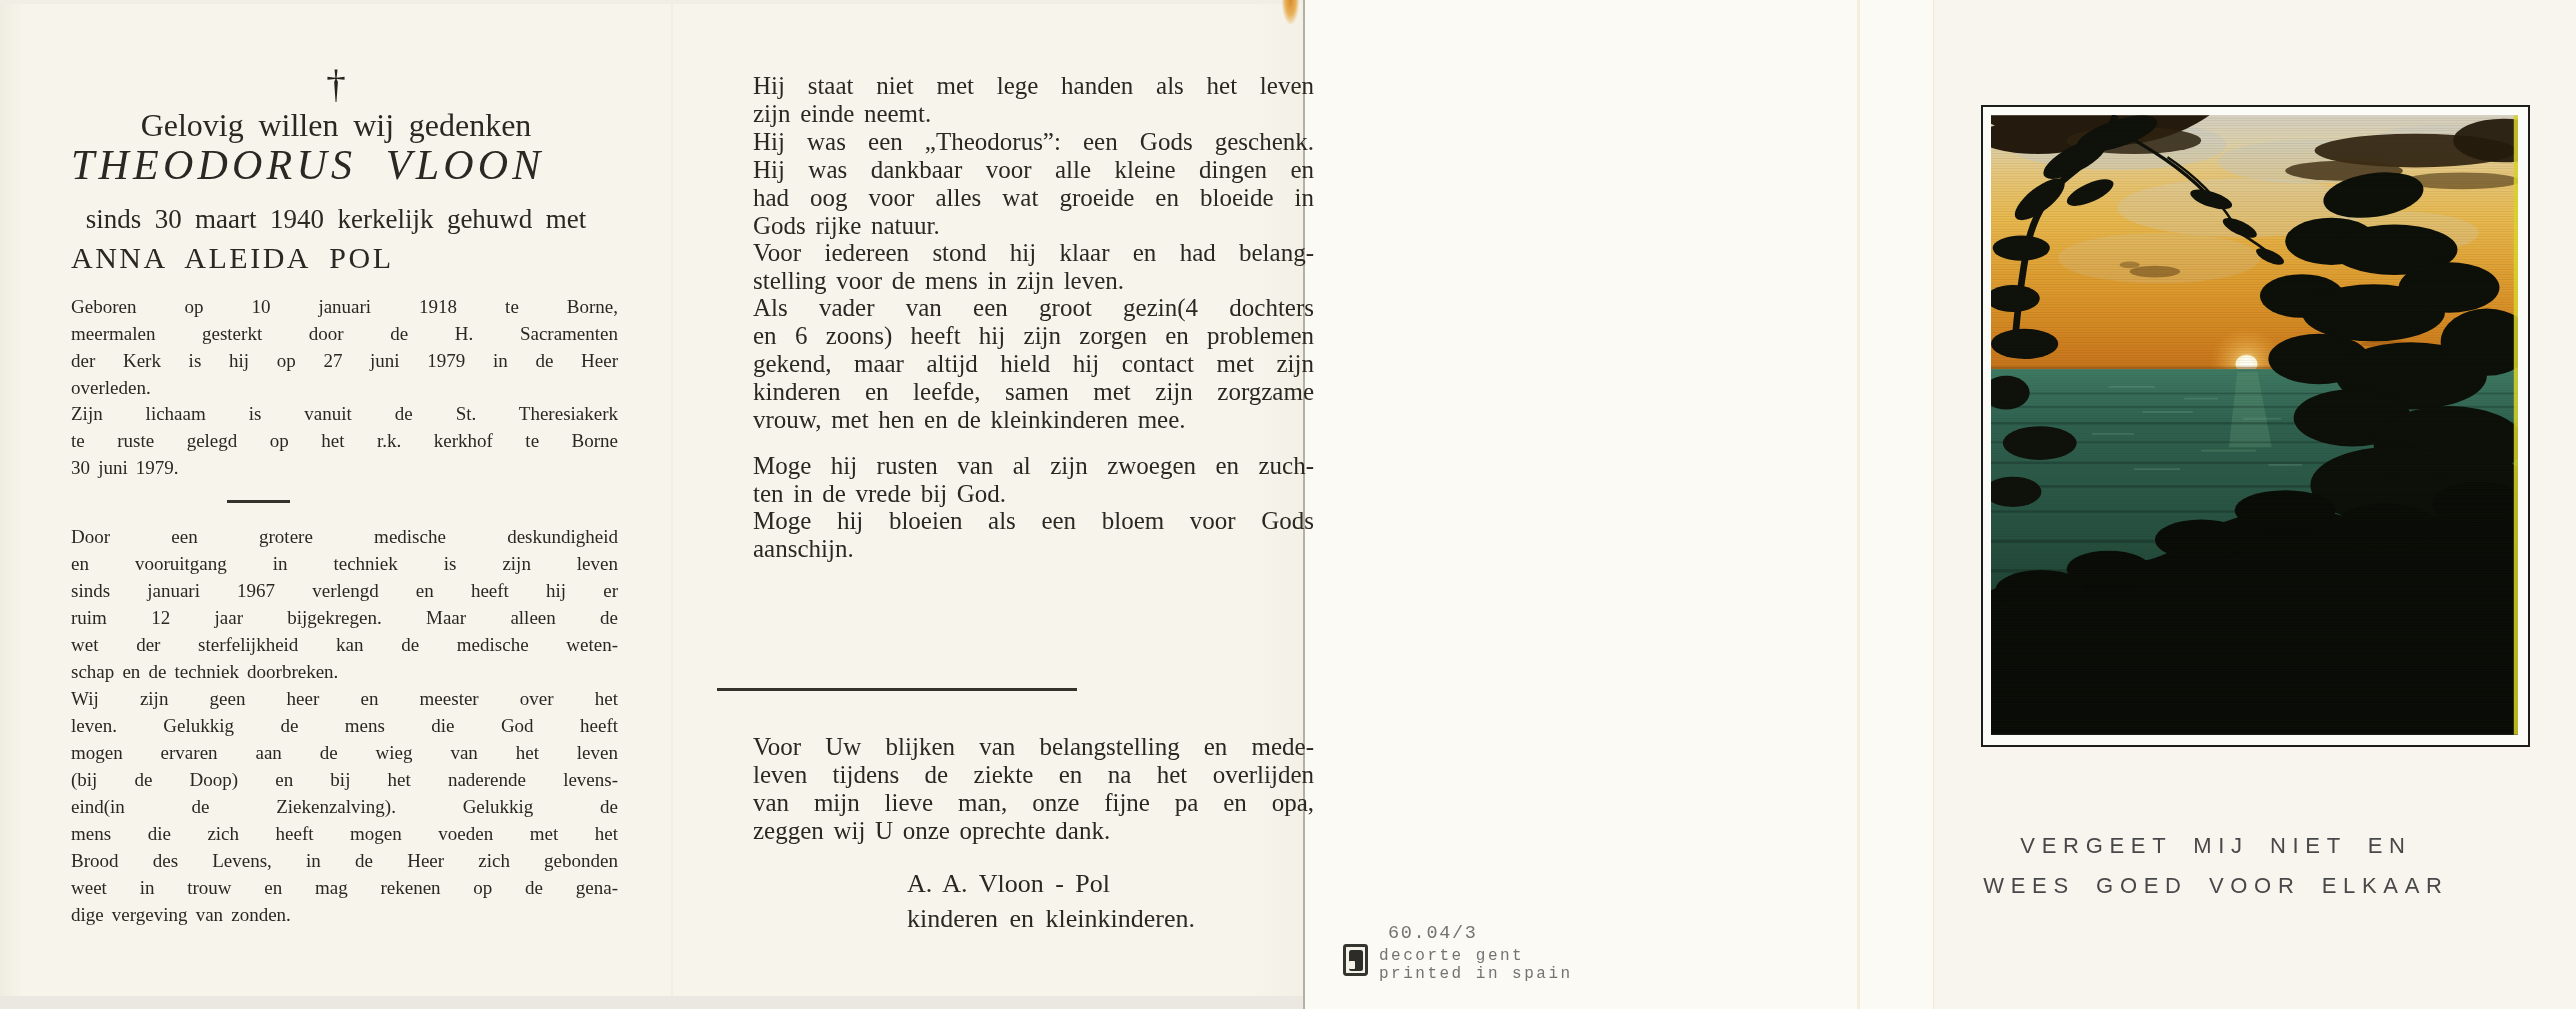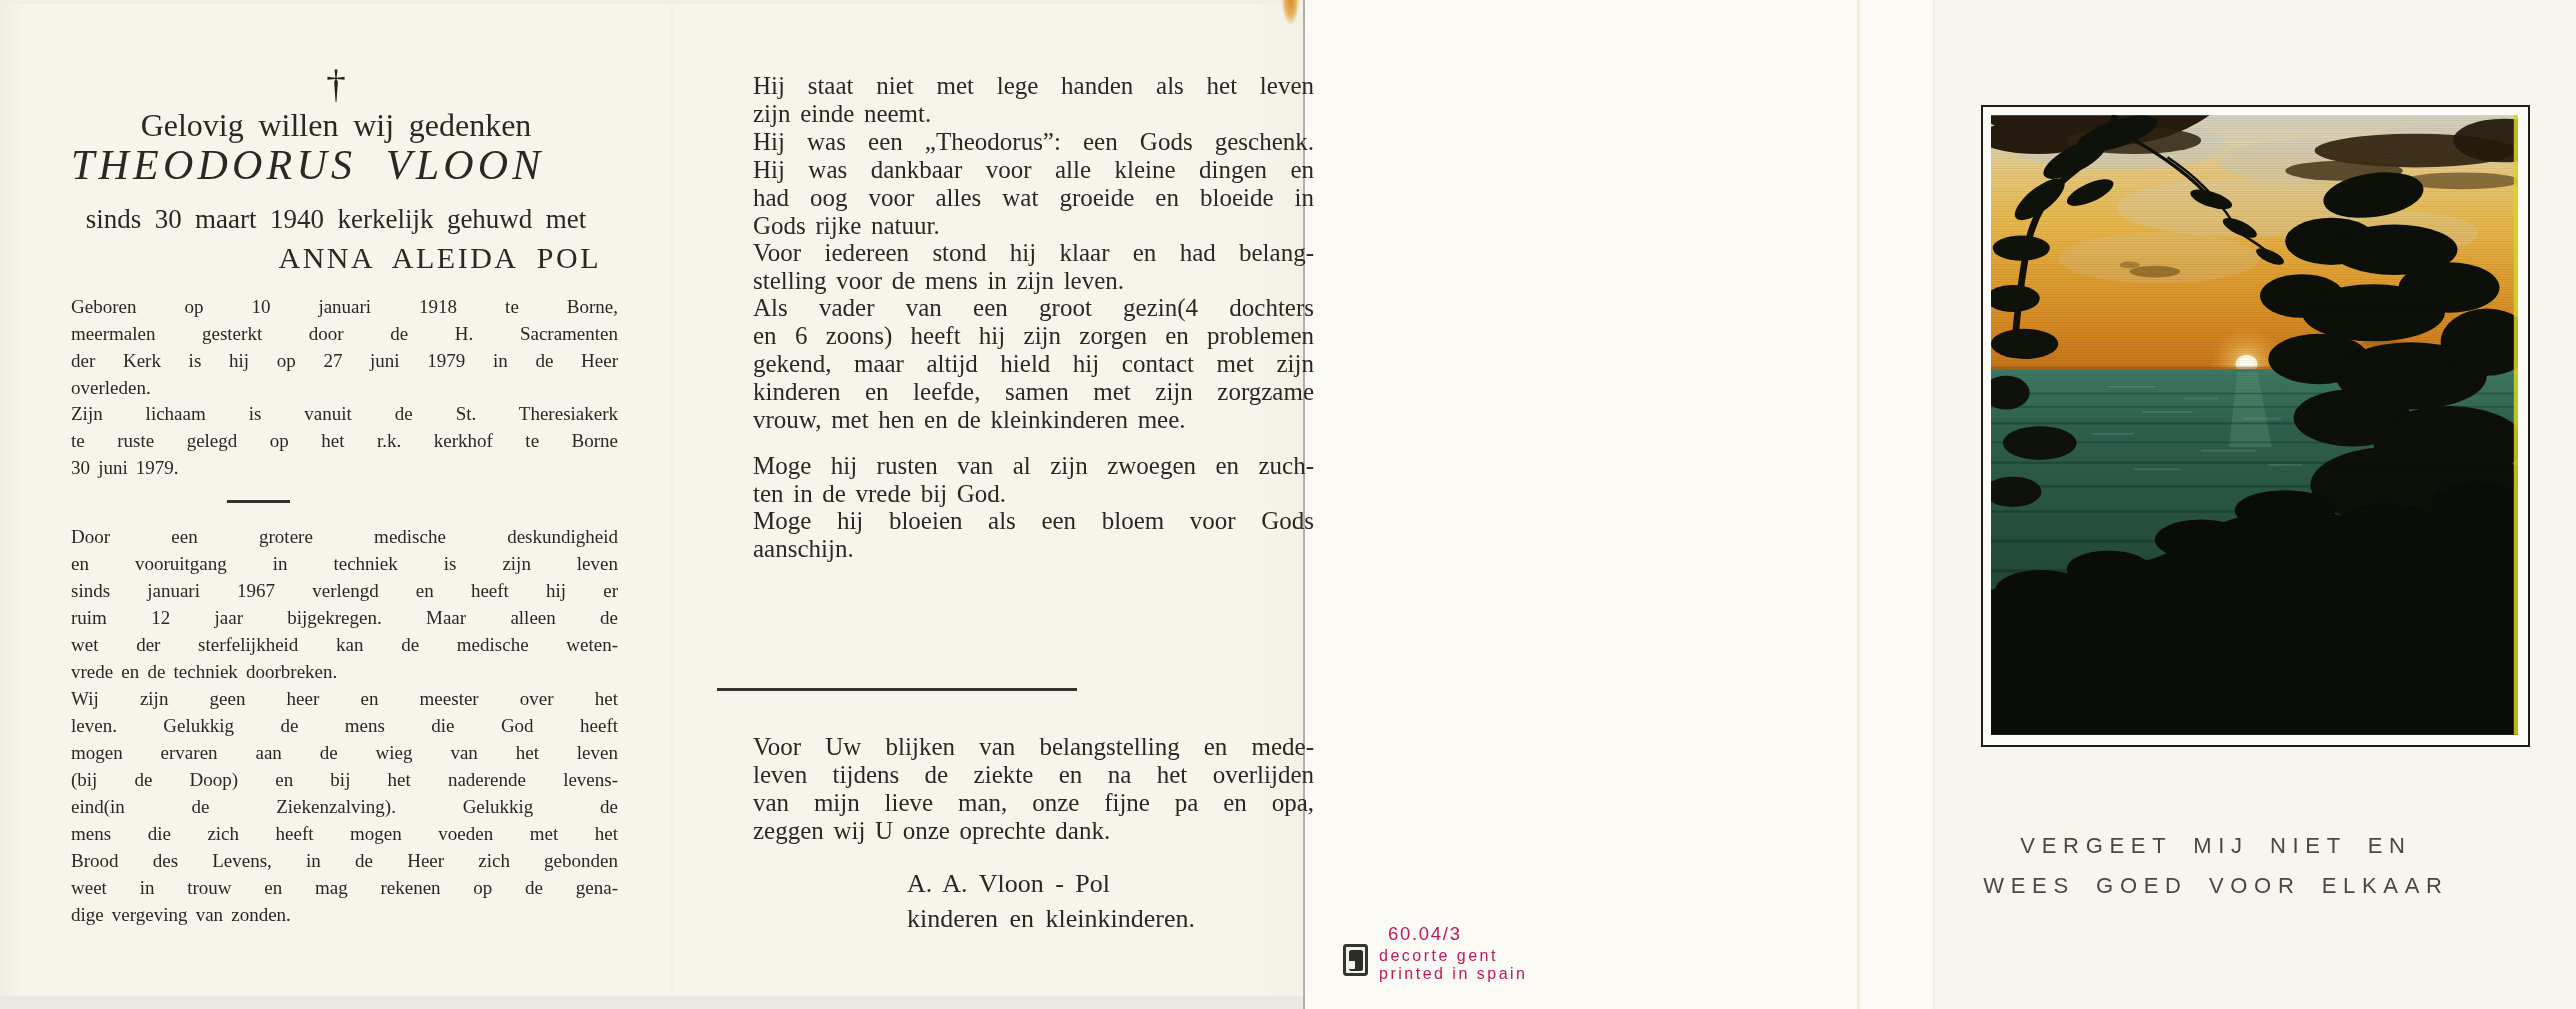--- a/index.html
+++ b/index.html
@@ -19,29 +19,29 @@
       background:radial-gradient(ellipse at 50% 0%,#d98a2a 0%,#e8b25c 45%,rgba(232,178,92,0) 75%);}
   
   .lblock{position:absolute;left:71px;width:547px;font-size:19px;line-height:27px;}
   .mblock{position:absolute;left:717px;width:561px;font-size:25px;line-height:28px;margin-left:36px;}
   .jline{text-align:justify;text-align-last:justify;word-spacing:3.4px;white-space:normal;}
   .jline-end{text-align-last:left;}
   .cross{position:absolute;left:71px;width:530px;top:61px;font-size:39px;text-align:center;color:#26241f;}
   .intro{position:absolute;left:71px;width:530px;top:107px;font-size:32px;word-spacing:6.7px;text-align:center;}
   .name{position:absolute;left:71px;width:530px;top:141px;font-size:42px;letter-spacing:4.2px;word-spacing:15px;text-align:left;font-style:italic;}
   .marriage{position:absolute;left:71px;width:530px;top:204px;font-size:27px;word-spacing:6.7px;text-align:center;}
-  .spouse{position:absolute;left:71px;width:530px;top:241px;font-size:30px;letter-spacing:2.5px;word-spacing:10px;text-align:right;}
+  .spouse{position:absolute;left:71px;width:530px;top:241px;font-size:30px;letter-spacing:2.5px;word-spacing:10px;text-align:left;}
   .divider{position:absolute;height:2.5px;background:#35322c;}
   .div-left{left:227px;top:500px;width:63px;}
   .div-mid{left:717px;top:688px;width:360px;}
   .sig{position:absolute;left:907px;font-size:26px;word-spacing:5px;}
   .sig-name{top:869px;}
   .sig-sub{top:904px;}
   
-  .imp{position:absolute;font-family:Liberation Sans, sans-serif;color:#be185d;}
+  .imp{position:absolute;font-family:Liberation Mono, monospace;color:#737373;}
   .imp-code{left:1388px;top:923px;font-size:18.5px;letter-spacing:1.7px;}
   .imp-printer{left:1379px;top:947px;font-size:16px;letter-spacing:2.5px;}
   .imp-origin{left:1379px;top:965px;font-size:16px;letter-spacing:2.5px;}
   .imp-logo{position:absolute;left:1343px;top:944px;width:25px;height:32px;box-sizing:border-box;
       border:3.4px solid #35352f;border-radius:3.4px;background:#f5f2ea;}
   .imp-logo-inner{position:absolute;left:2.5px;top:2.5px;right:2.5px;bottom:2.5px;background:#2c2c28;border-radius:2.5px;}
   .imp-logo-notch{position:absolute;left:0.8px;bottom:1.7px;width:5.9px;height:7.6px;background:#f5f2ea;border-radius:0.8px;}
   
   .photo-frame{position:absolute;left:1981px;top:105px;width:549px;height:642px;box-sizing:border-box;
       border:2.5px solid #1d1d1b;background:#fbfbf7;padding:8.4px;}
@@ -82,21 +82,21 @@
       <div class="jline">te ruste gelegd op het r.k. kerkhof te Borne</div>
       <div class="jline jline-end">30 juni 1979.</div>
     </div>
   <div class="divider div-left"></div>
   <div class="lblock" style="top:523px">
       <div class="jline">Door een grotere medische deskundigheid</div>
       <div class="jline">en vooruitgang in techniek is zijn leven</div>
       <div class="jline">sinds januari 1967 verlengd en heeft hij er</div>
       <div class="jline">ruim 12 jaar bijgekregen. Maar alleen de</div>
       <div class="jline">wet der sterfelijkheid kan de medische weten-</div>
-      <div class="jline jline-end">vrede en de techniek doorbreken.</div>
+      <div class="jline jline-end">schap en de techniek doorbreken.</div>
     </div>
   <div class="lblock" style="top:685px">
       <div class="jline">Wij zijn geen heer en meester over het</div>
       <div class="jline">leven. Gelukkig de mens die God heeft</div>
       <div class="jline">mogen ervaren aan de wieg van het leven</div>
       <div class="jline">(bij de Doop) en bij het naderende levens-</div>
       <div class="jline">eind(in de Ziekenzalving). Gelukkig de</div>
       <div class="jline">mens die zich heeft mogen voeden met het</div>
       <div class="jline">Brood des Levens, in de Heer zich gebonden</div>
       <div class="jline">weet in trouw en mag rekenen op de gena-</div>

